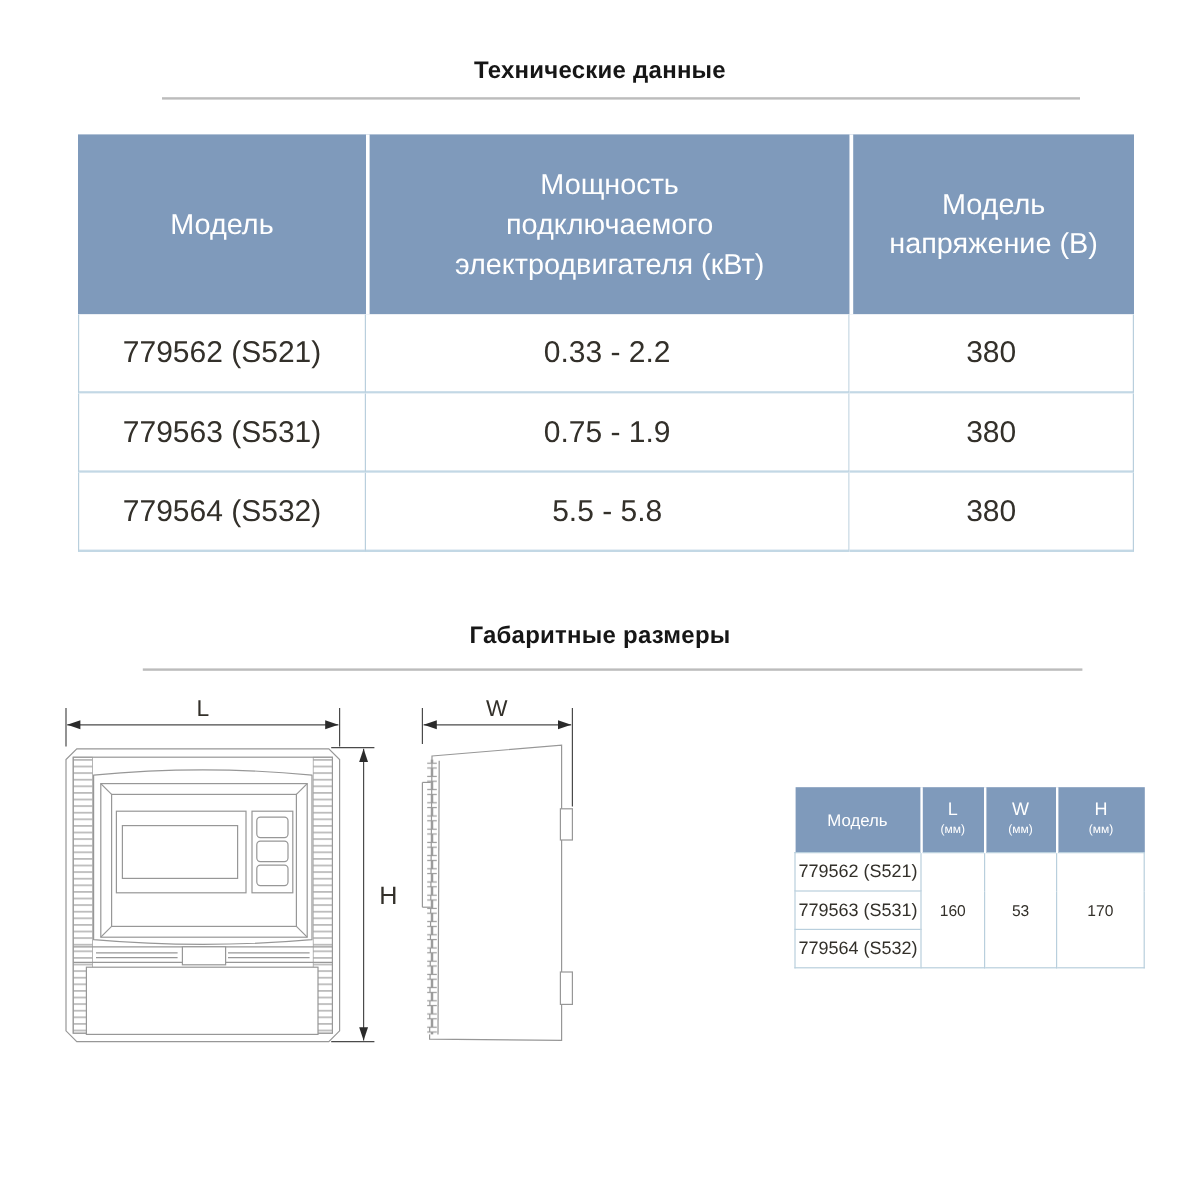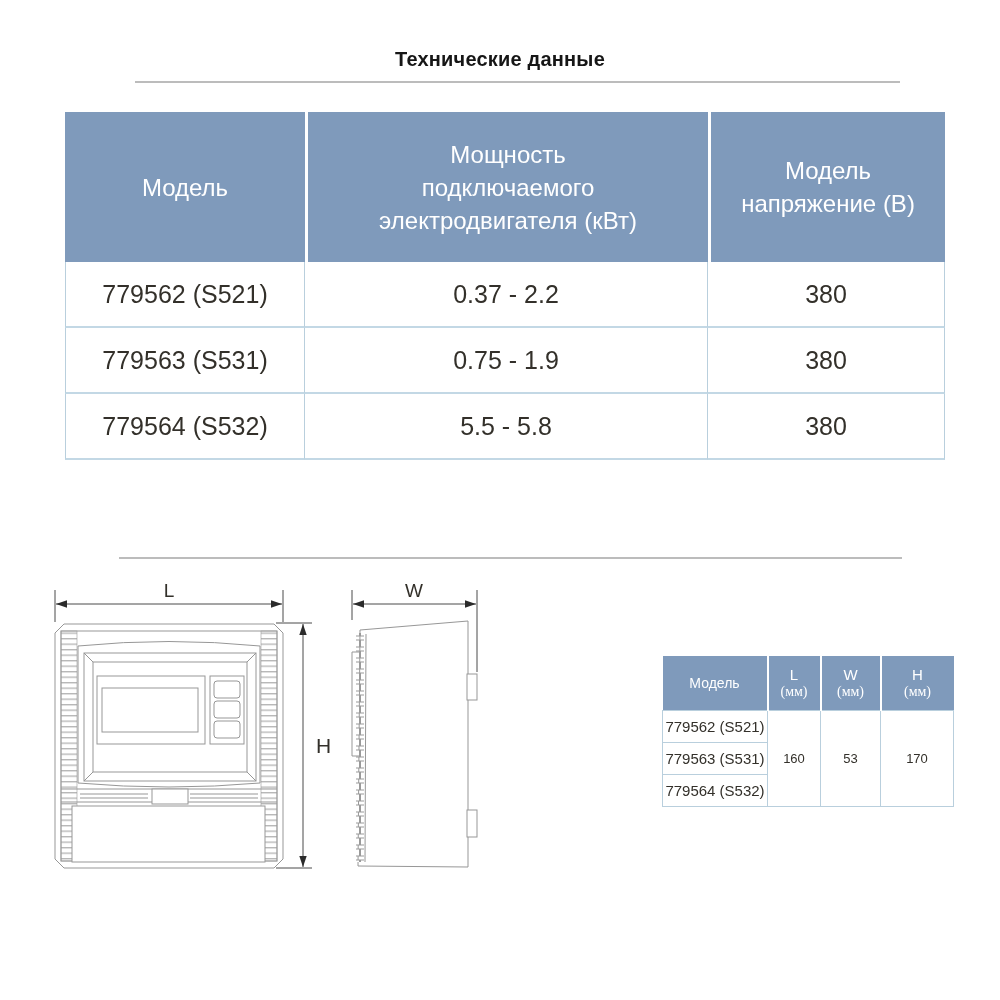--- a/index.html
+++ b/index.html
@@ -26,21 +26,21 @@
                 border-bottom:2px solid #c3d8e5;border-right:1px solid #b9cfdd;}
   table.spec td:first-child{border-left:1px solid #b9cfdd;}
 
   
   table.dims{position:absolute;left:662px;top:656px;width:291px;
              border-collapse:collapse;table-layout:fixed;}
   table.dims th{background:#7f9abb;color:#fff;font-weight:400;font-size:14px;
                 line-height:17px;height:52px;text-align:center;vertical-align:middle;}
   table.dims th + th{border-left:2px solid #fff;}
   table.dims th .letter{display:block;font-size:15px;}
-  table.dims th .unit{display:block;font-size:14px;font-family:Liberation Serif, serif;}
+  table.dims th .unit{display:block;font-size:10px;}
   table.dims td{background:#fff;border:1px solid #b9cfdd;text-align:center;
                 vertical-align:middle;font-size:15px;color:#33302a;height:29px;}
   table.dims td.val{font-size:13px;}
 
   
   svg.drawing{position:absolute;left:20px;top:580px;}
   .body-line{stroke:#979797;stroke-width:1;fill:none;}
   .body-fill{stroke:#979797;stroke-width:1;fill:#fff;}
   .dim-line{stroke:#4a4a4a;stroke-width:1;fill:none;}
   .arrow{fill:#2b2b2b;stroke:none;}
@@ -67,36 +67,37 @@
         <th>Мощность
 подключаемого
 электродвигателя (кВт)</th>
         <th>Модель
 напряжение (В)</th>
       </tr>
     </thead>
     <tbody>
       <tr>
         <td>779562 (S521)</td>
-        <td>0.37 - 2.2</td>
+        <td>0.33 - 2.2</td>
         <td>380</td>
       </tr>
       <tr>
         <td>779563 (S531)</td>
         <td>0.75 - 1.9</td>
         <td>380</td>
       </tr>
       <tr>
         <td>779564 (S532)</td>
         <td>5.5 - 5.8</td>
         <td>380</td>
       </tr>
     </tbody>
   </table>
 
+  <div class="title" id="title-dims">Габаритные размеры</div>
   <div class="rule" id="rule-dims"></div>
 
   <svg class="drawing" width="500" height="320" viewBox="20 580 500 320">
     <defs>
       <pattern id="ribs" width="18" height="5.5" patternUnits="userSpaceOnUse">
         <line x1="0" y1="0.75" x2="18" y2="0.75" stroke="#9a9a9a" stroke-width="1"></line>
       </pattern>
       <pattern id="notches" width="8" height="11" patternUnits="userSpaceOnUse">
         <rect x="0.5" y="2" width="7" height="7" fill="#fff" stroke="#9a9a9a" stroke-width="1"></rect>
       </pattern>

